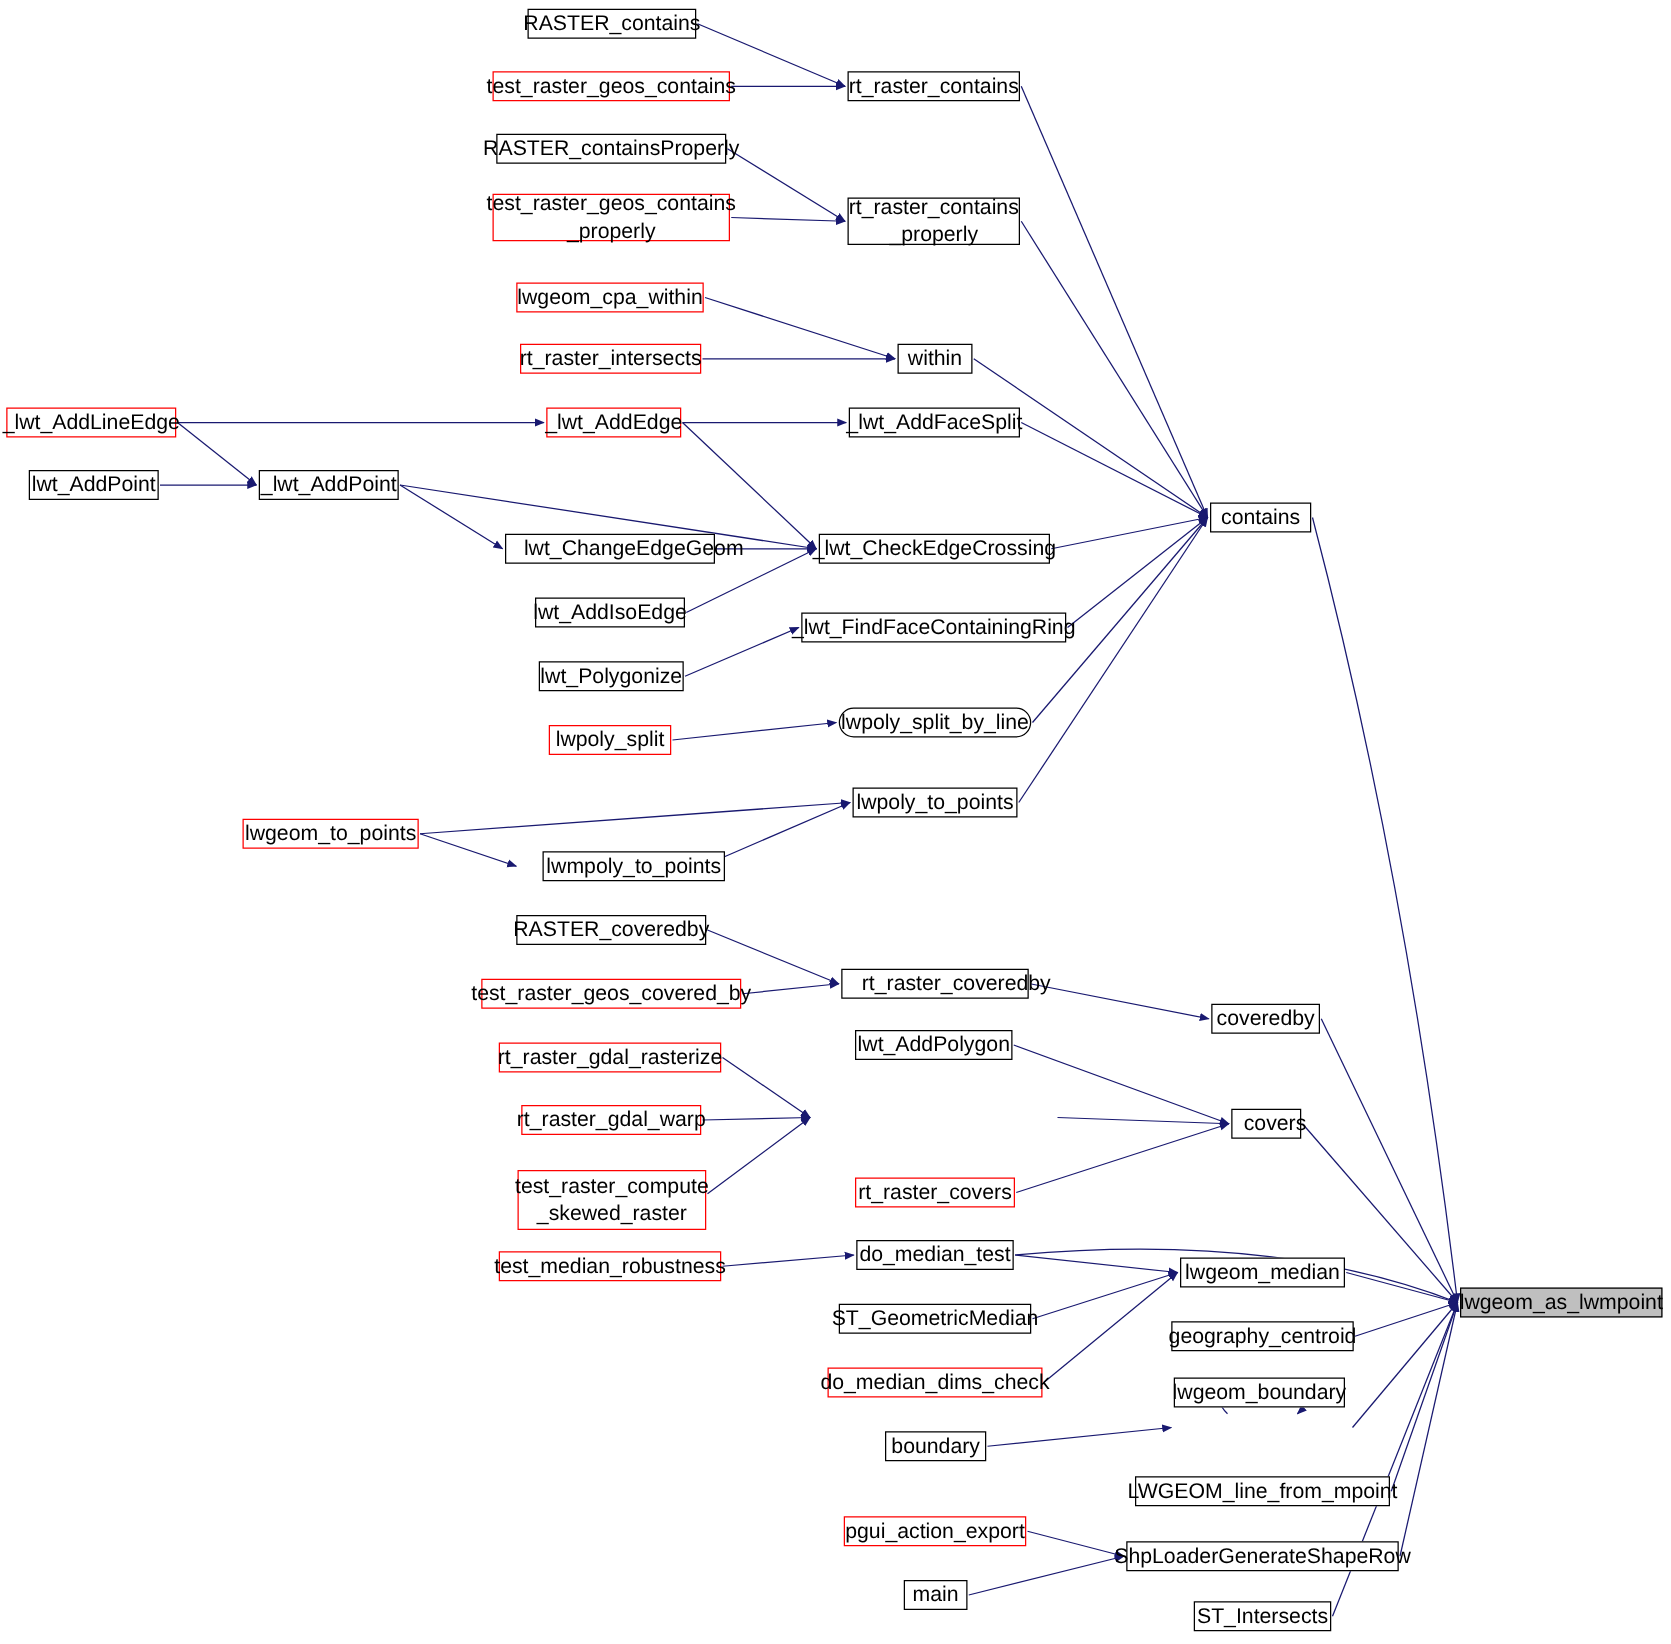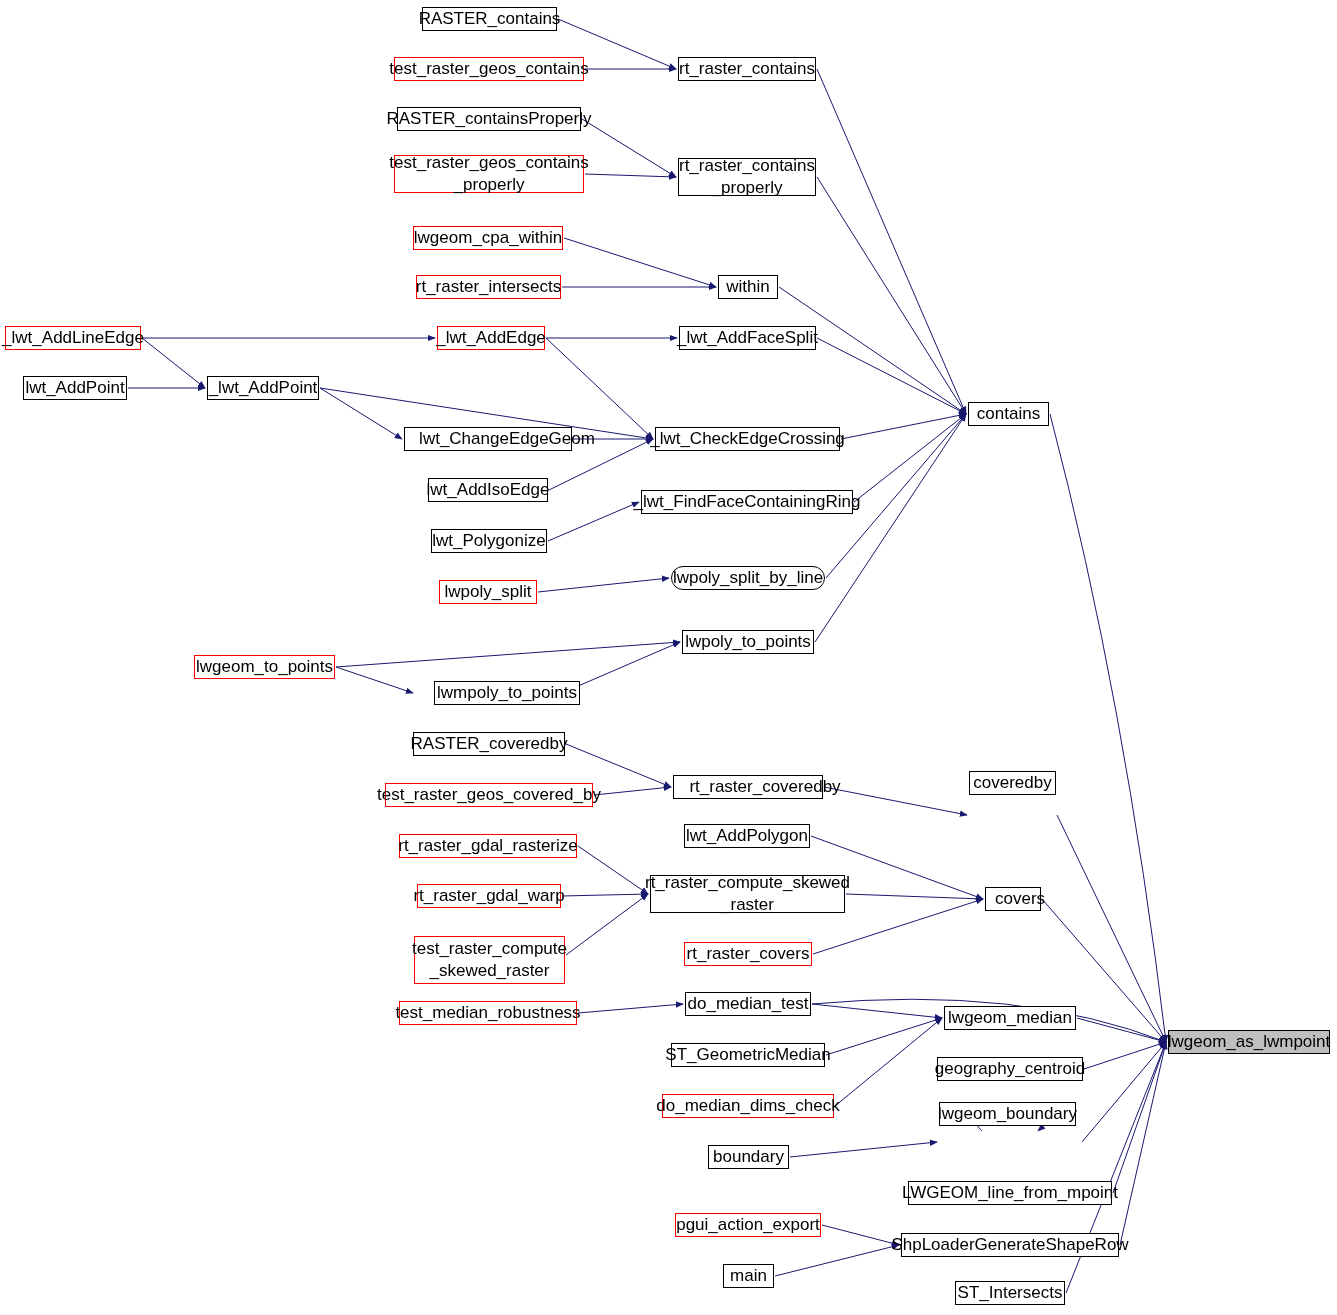--- a/index.html
+++ b/index.html
@@ -115,26 +115,24 @@
     <div class="node" style="left: 641px; top: 490px; width: 212px; height: 24px;">_lwt_FindFaceContainingRing</div>
     <div class="node" style="left: 431px; top: 529px; width: 116px; height: 24px;">lwt_Polygonize</div>
     <div class="node" style="left: 671px; top: 566px; width: 154px; height: 24px; border-radius: 12px;">lwpoly_split_by_line</div>
     <div class="node red" style="left: 439px; top: 580px; width: 98px; height: 24px;">lwpoly_split</div>
     <div class="node" style="left: 682px; top: 630px; width: 132px; height: 24px;">lwpoly_to_points</div>
     <div class="node red" style="left: 194px; top: 655px; width: 141px; height: 24px;">lwgeom_to_points</div>
     <div class="node" style="left: 434px; top: 681px; width: 146px; height: 24px;">lwmpoly_to_points</div>
     <div class="node" style="left: 413px; top: 732px; width: 152px; height: 24px;">RASTER_coveredby</div>
     <div class="node" style="left: 673px; top: 775px; width: 150px; height: 24px; padding-left: 36px;">rt_raster_coveredby</div>
     <div class="node red" style="left: 385px; top: 783px; width: 208px; height: 24px;">test_raster_geos_covered_by</div>
-    <div class="node" style="left: 969px; top: 771px; width: 87px; height: 24px;">coveredby</div>
+    <div class="node" style="left: 969px; top: 803px; width: 87px; height: 24px;">coveredby</div>
     <div class="node" style="left: 684px; top: 824px; width: 126px; height: 24px;">lwt_AddPolygon</div>
     <div class="node red" style="left: 399px; top: 834px; width: 178px; height: 24px;">rt_raster_gdal_rasterize</div>
     <div class="node red" style="left: 417px; top: 884px; width: 144px; height: 24px;">rt_raster_gdal_warp</div>
-    <div class="node" style="left: 650px; top: 875px; width: 195px; height: 38px;">rt_raster_compute_skewed
-_raster</div>
     <div class="node" style="left: 985px; top: 887px; width: 56px; height: 24px; padding-left: 16px;">covers</div>
     <div class="node red" style="left: 414px; top: 936px; width: 151px; height: 48px;">test_raster_compute
 _skewed_raster</div>
     <div class="node red" style="left: 684px; top: 942px; width: 128px; height: 24px;">rt_raster_covers</div>
     <div class="node red" style="left: 399px; top: 1001px; width: 178px; height: 24px;">test_median_robustness</div>
     <div class="node" style="left: 685px; top: 992px; width: 126px; height: 24px;">do_median_test</div>
     <div class="node" style="left: 944px; top: 1006px; width: 132px; height: 24px;">lwgeom_median</div>
     <div class="node highlight" style="left: 1168px; top: 1030px; width: 162px; height: 24px;">lwgeom_as_lwmpoint</div>
     <div class="node" style="left: 671px; top: 1043px; width: 154px; height: 24px;">ST_GeometricMedian</div>
     <div class="node" style="left: 937px; top: 1057px; width: 146px; height: 24px;">geography_centroid</div>

